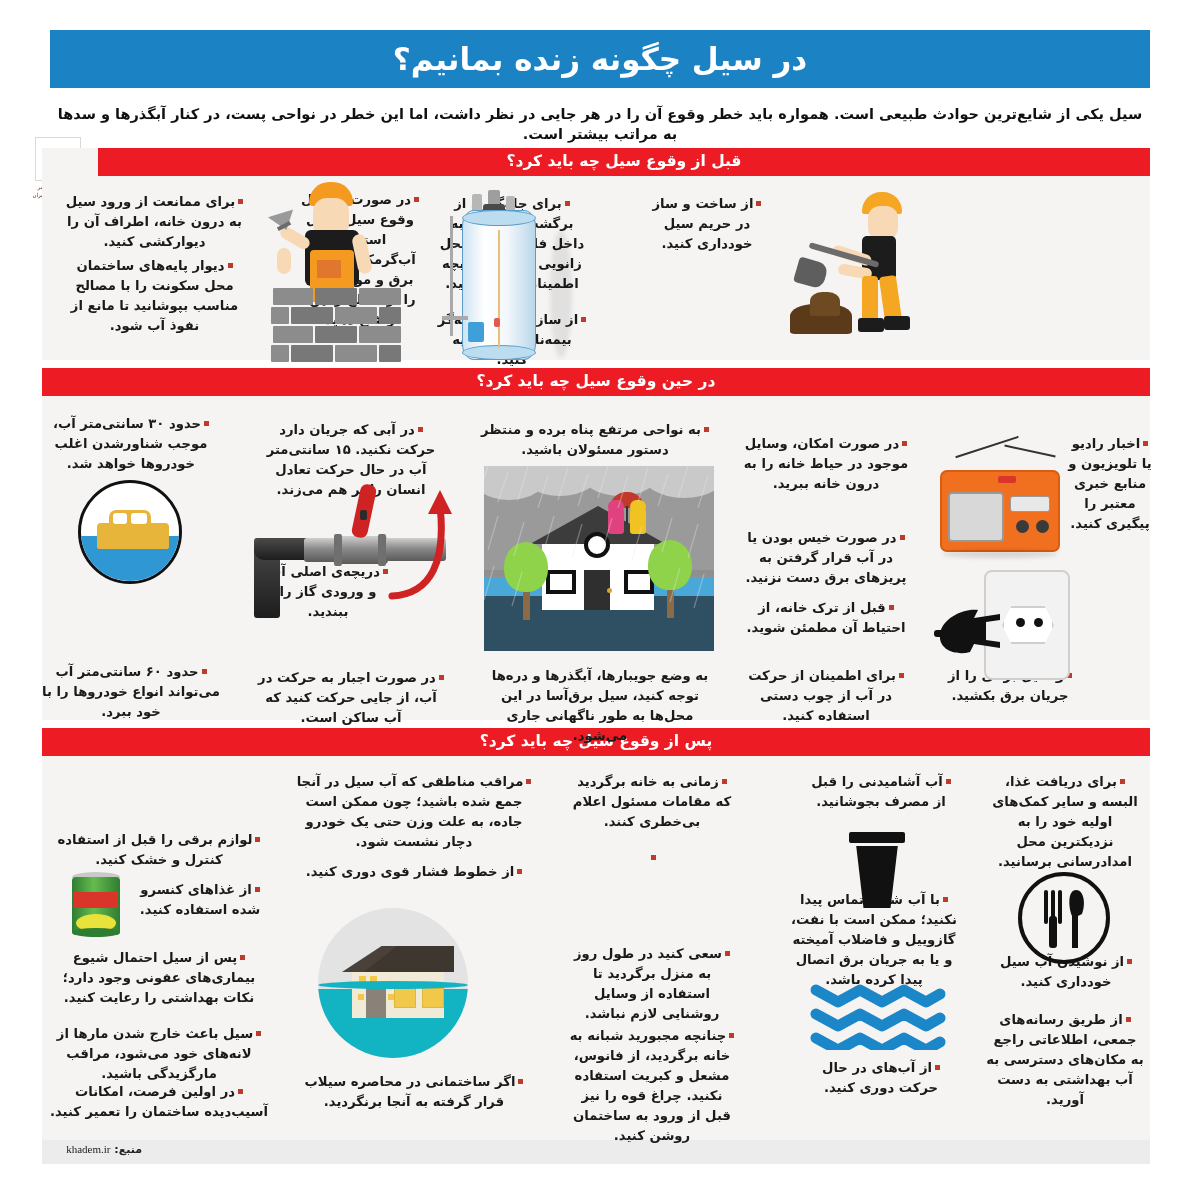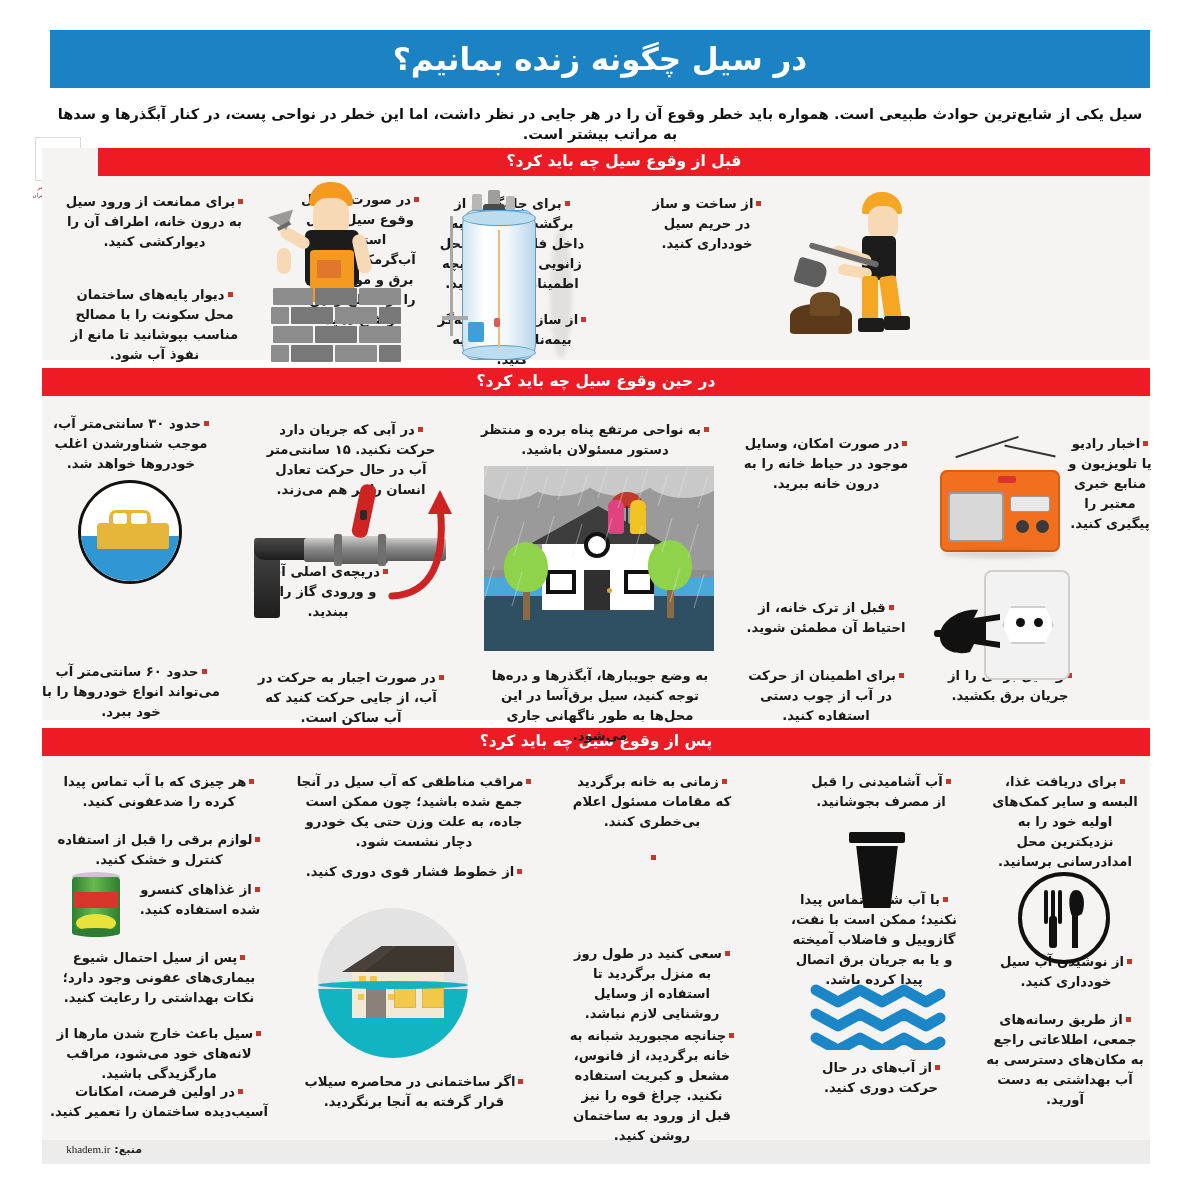--- a/index.html
+++ b/index.html
@@ -336,21 +336,21 @@
           <div class="brick" style="width:42px"></div>
           <div class="brick dark" style="width:42px"></div>
           <div class="brick" style="width:18px"></div>
         </div>
     </div>
   </div>
 
   <div class="tb" style="left:62px;top:192px;width:185px;">
     <span class="bullet"></span><span>برای ممانعت از ورود سیل به درون خانه، اطراف آن را دیوارکشی کنید.</span>
   </div>
-  <div class="tb" style="left:62px;top:256px;width:185px;margin-top:29px;">
+  <div class="tb" style="left:62px;top:256px;width:185px;">
     <span class="bullet"></span><span>دیوار پایه‌های ساختمان محل سکونت را با مصالح مناسب بپوشانید تا مانع از نفوذ آب شود.</span>
   </div>
 
   <div class="tb" style="left:1068px;top:434px;width:84px;">
     <span class="bullet"></span><span>اخبار رادیو یا تلویزیون و منابع خبری معتبر را پیگیری کنید.</span>
   </div>
 
   <div class="ill" style="left:932px;top:446px;width:140px;height:110px;">
     <div style="position:absolute;left:22px;top:0px;width:66px;height:2px;background:#333;transform:rotate(-18deg);"></div>
     <div style="position:absolute;left:72px;top:4px;width:52px;height:2px;background:#333;transform:rotate(12deg);"></div>
@@ -373,20 +373,23 @@
       <path d="M44 10 C30 8 8 18 6 34 C4 50 22 56 36 52 L40 44 L40 18 Z" fill="#111"></path>
       <rect x="0" y="30" width="16" height="7" rx="3" fill="#111"></rect>
     </svg>
   </div>
   <div class="tb" style="left:930px;top:666px;width:160px;">
     <span class="bullet"></span><span>وسایل برقی را از جریان برق بکشید.</span>
   </div>
 
   <div class="tb" style="left:740px;top:434px;width:172px;">
     <span class="bullet"></span><span>در صورت امکان، وسایل موجود در حیاط خانه را به درون خانه ببرید.</span>
+  </div>
+  <div class="tb" style="left:740px;top:528px;width:172px;">
+    <span class="bullet"></span><span>در صورت خیس بودن یا در آب قرار گرفتن به پریزهای برق دست نزنید.</span>
   </div>
   <div class="tb" style="left:740px;top:598px;width:172px;">
     <span class="bullet"></span><span>قبل از ترک خانه، از احتیاط آن مطمئن شوید.</span>
   </div>
   <div class="tb" style="left:740px;top:666px;width:172px;">
     <span class="bullet"></span><span>برای اطمینان از حرکت در آب از چوب دستی استفاده کنید.</span>
   </div>
 
   <div class="tb" style="left:480px;top:420px;width:230px;">
     <span class="bullet"></span><span>به نواحی مرتفع پناه برده و منتظر دستور مسئولان باشید.</span>
@@ -573,23 +576,20 @@
     <div style="position:absolute;left:41px;top:68px;width:7px;height:8px;background:#f2c84b;"></div>
     <div style="position:absolute;left:52px;top:68px;width:7px;height:8px;background:#f2c84b;"></div>
     <div style="position:absolute;left:40px;top:86px;width:6px;height:6px;background:#f2c84b;"></div>
     <div style="position:absolute;left:70px;top:86px;width:6px;height:6px;background:#f2c84b;"></div>
     <div style="position:absolute;left:0;bottom:46%;width:150px;height:8px;background:#12b4c4;border-radius:50%;"></div>
   </div>
   <div class="tb" style="left:290px;top:1072px;width:248px;">
     <span class="bullet"></span><span>اگر ساختمانی در محاصره سیلاب قرار گرفته به آنجا برنگردید.</span>
   </div>
 
-  <div class="tb" style="left:48px;top:772px;width:222px;">
-    <span class="bullet"></span><span>هر چیزی که با آب تماس پیدا کرده را ضدعفونی کنید.</span>
-  </div>
   <div class="tb" style="left:48px;top:830px;width:222px;">
     <span class="bullet"></span><span>لوازم برقی را قبل از استفاده کنترل و خشک کنید.</span>
   </div>
 
   <div class="ill" style="left:68px;top:872px;width:60px;height:72px;">
     <div class="can-lid" style="left:4px;top:0px;"></div>
     <div class="can-body" style="left:4px;top:5px;"></div>
     <div class="can-label" style="left:6px;top:20px;"></div>
     <div class="can-yellow" style="left:8px;top:42px;"></div>
     <div style="position:absolute;left:4px;top:56px;width:48px;height:9px;background:#2e7d32;border-radius:50%;"></div>

